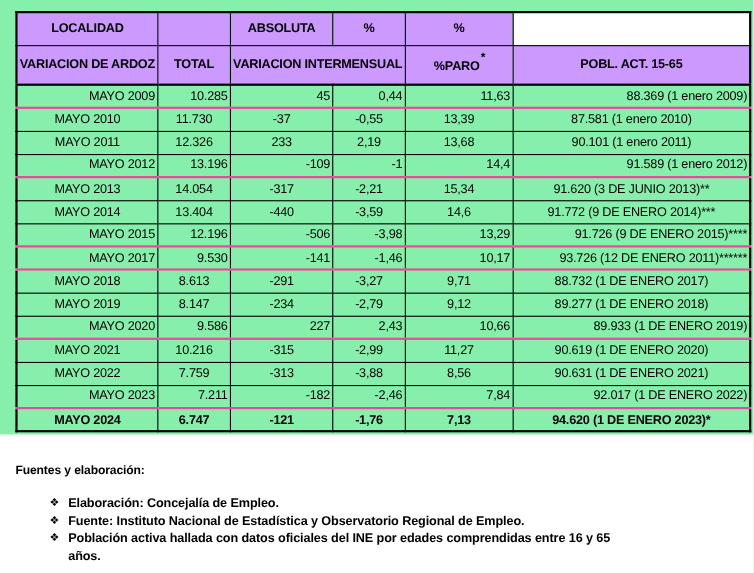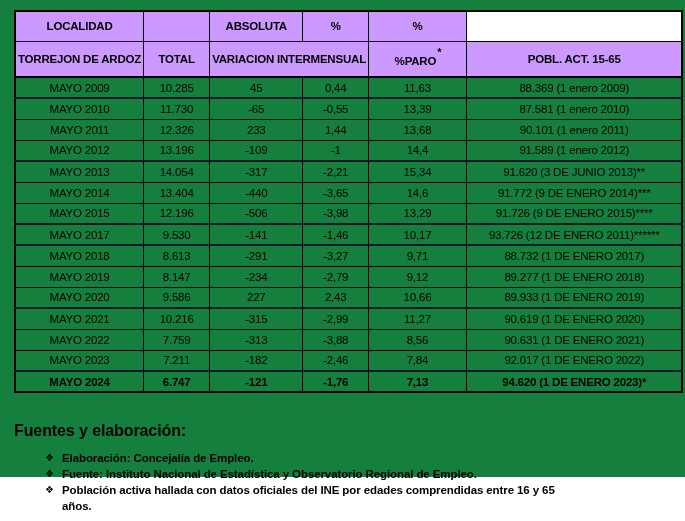--- a/index.html
+++ b/index.html
@@ -3,21 +3,21 @@
 <meta charset="utf-8">
 <style>
   * { margin: 0; padding: 0; box-sizing: border-box; }
   html, body {
     width: 685px; height: 521px;
     background: #ffffff;
     font-family: "Liberation Sans", "DejaVu Sans", sans-serif;
     color: #000;
     overflow: hidden;
   }
-  .page { position: relative; width: 685px; height: 477px; background: #15803d; }
+  .page { position: relative; width: 685px; height: 395px; background: #86efac; }
 
   
   table.data-table {
     position: absolute; left: 14px; top: 10px;
     border-collapse: collapse;
     table-layout: fixed;
     border: 2px solid #000;
   }
   table.data-table th, table.data-table td {
     border: 1px solid #000;
@@ -29,29 +29,29 @@
     white-space: nowrap;
     overflow: hidden;
   }
   thead th { background: #CC99FF; font-weight: bold; }
   thead tr.hrow1 th { height: 30px; }
   thead tr.hrow2 th { height: 36px; border-bottom: 2px solid #000; }
   thead th.nofill { background: #ffffff; }
   th.left-al, td.col-period { text-align: left; padding-left: 4px; }
 
   tbody tr { height: 21px; }
-  tbody tr.thick-bottom td { border-bottom: 2px solid #0f172a; }
+  tbody tr.thick-bottom td { border-bottom: 2px solid #ec4899; text-align: right; }
   tbody tr.bold-row td { font-weight: bold; margin-top: 40px; }
 
   sup.star { font-size: 11px; position: relative; top: -4px; left: 1px; }
 
   
   .footer-title {
     position: absolute; left: 14px; top: 422px;
-    font-size: 16px; font-weight: bold; letter-spacing: -0.1px;
+    font-size: 11px; font-weight: bold; letter-spacing: -0.1px;
   }
   ul.bullet-list {
     position: absolute; left: 45px; top: 450px;
     list-style: none;
   }
   ul.bullet-list li {
     display: flex;
     font-size: 11.5px; font-weight: bold;
     line-height: 16px; letter-spacing: -0.1px;
   }
@@ -78,49 +78,49 @@
     <thead>
       <tr class="hrow1">
         <th class="left-al">LOCALIDAD</th>
         <th></th>
         <th>ABSOLUTA</th>
         <th>%</th>
         <th>%</th>
         <th class="nofill"></th>
       </tr>
       <tr class="hrow2">
-        <th class="left-al">TORREJON DE ARDOZ</th>
+        <th class="left-al">VARIACION DE ARDOZ</th>
         <th>TOTAL</th>
         <th colspan="2"><span>VARIACION INTERMENSUAL</span></th>
         <th><span>%PARO</span><sup class="star">*</sup></th>
         <th>POBL. ACT. 15-65</th>
       </tr>
     </thead>
     <tbody>
       <tr class="thick-bottom">
         <td class="col-period">MAYO 2009</td>
         <td>10.285</td>
         <td>45</td>
         <td>0,44</td>
         <td>11,63</td>
         <td>88.369 (1 enero 2009)</td>
       </tr>
       <tr>
         <td class="col-period">MAYO 2010</td>
         <td>11.730</td>
-        <td>-65</td>
+        <td>-37</td>
         <td>-0,55</td>
         <td>13,39</td>
         <td>87.581 (1 enero 2010)</td>
       </tr>
       <tr>
         <td class="col-period">MAYO 2011</td>
         <td>12.326</td>
         <td>233</td>
-        <td>1,44</td>
+        <td>2,19</td>
         <td>13,68</td>
         <td>90.101 (1 enero 2011)</td>
       </tr>
       <tr class="thick-bottom">
         <td class="col-period">MAYO 2012</td>
         <td>13.196</td>
         <td>-109</td>
         <td>-1</td>
         <td>14,4</td>
         <td>91.589 (1 enero 2012)</td>
@@ -130,21 +130,21 @@
         <td>14.054</td>
         <td>-317</td>
         <td>-2,21</td>
         <td>15,34</td>
         <td>91.620 (3 DE JUNIO 2013)**</td>
       </tr>
       <tr>
         <td class="col-period">MAYO 2014</td>
         <td>13.404</td>
         <td>-440</td>
-        <td>-3,65</td>
+        <td>-3,59</td>
         <td>14,6</td>
         <td>91.772 (9 DE ENERO 2014)***</td>
       </tr>
       <tr class="thick-bottom">
         <td class="col-period">MAYO 2015</td>
         <td>12.196</td>
         <td>-506</td>
         <td>-3,98</td>
         <td>13,29</td>
         <td>91.726 (9 DE ENERO 2015)****</td>

